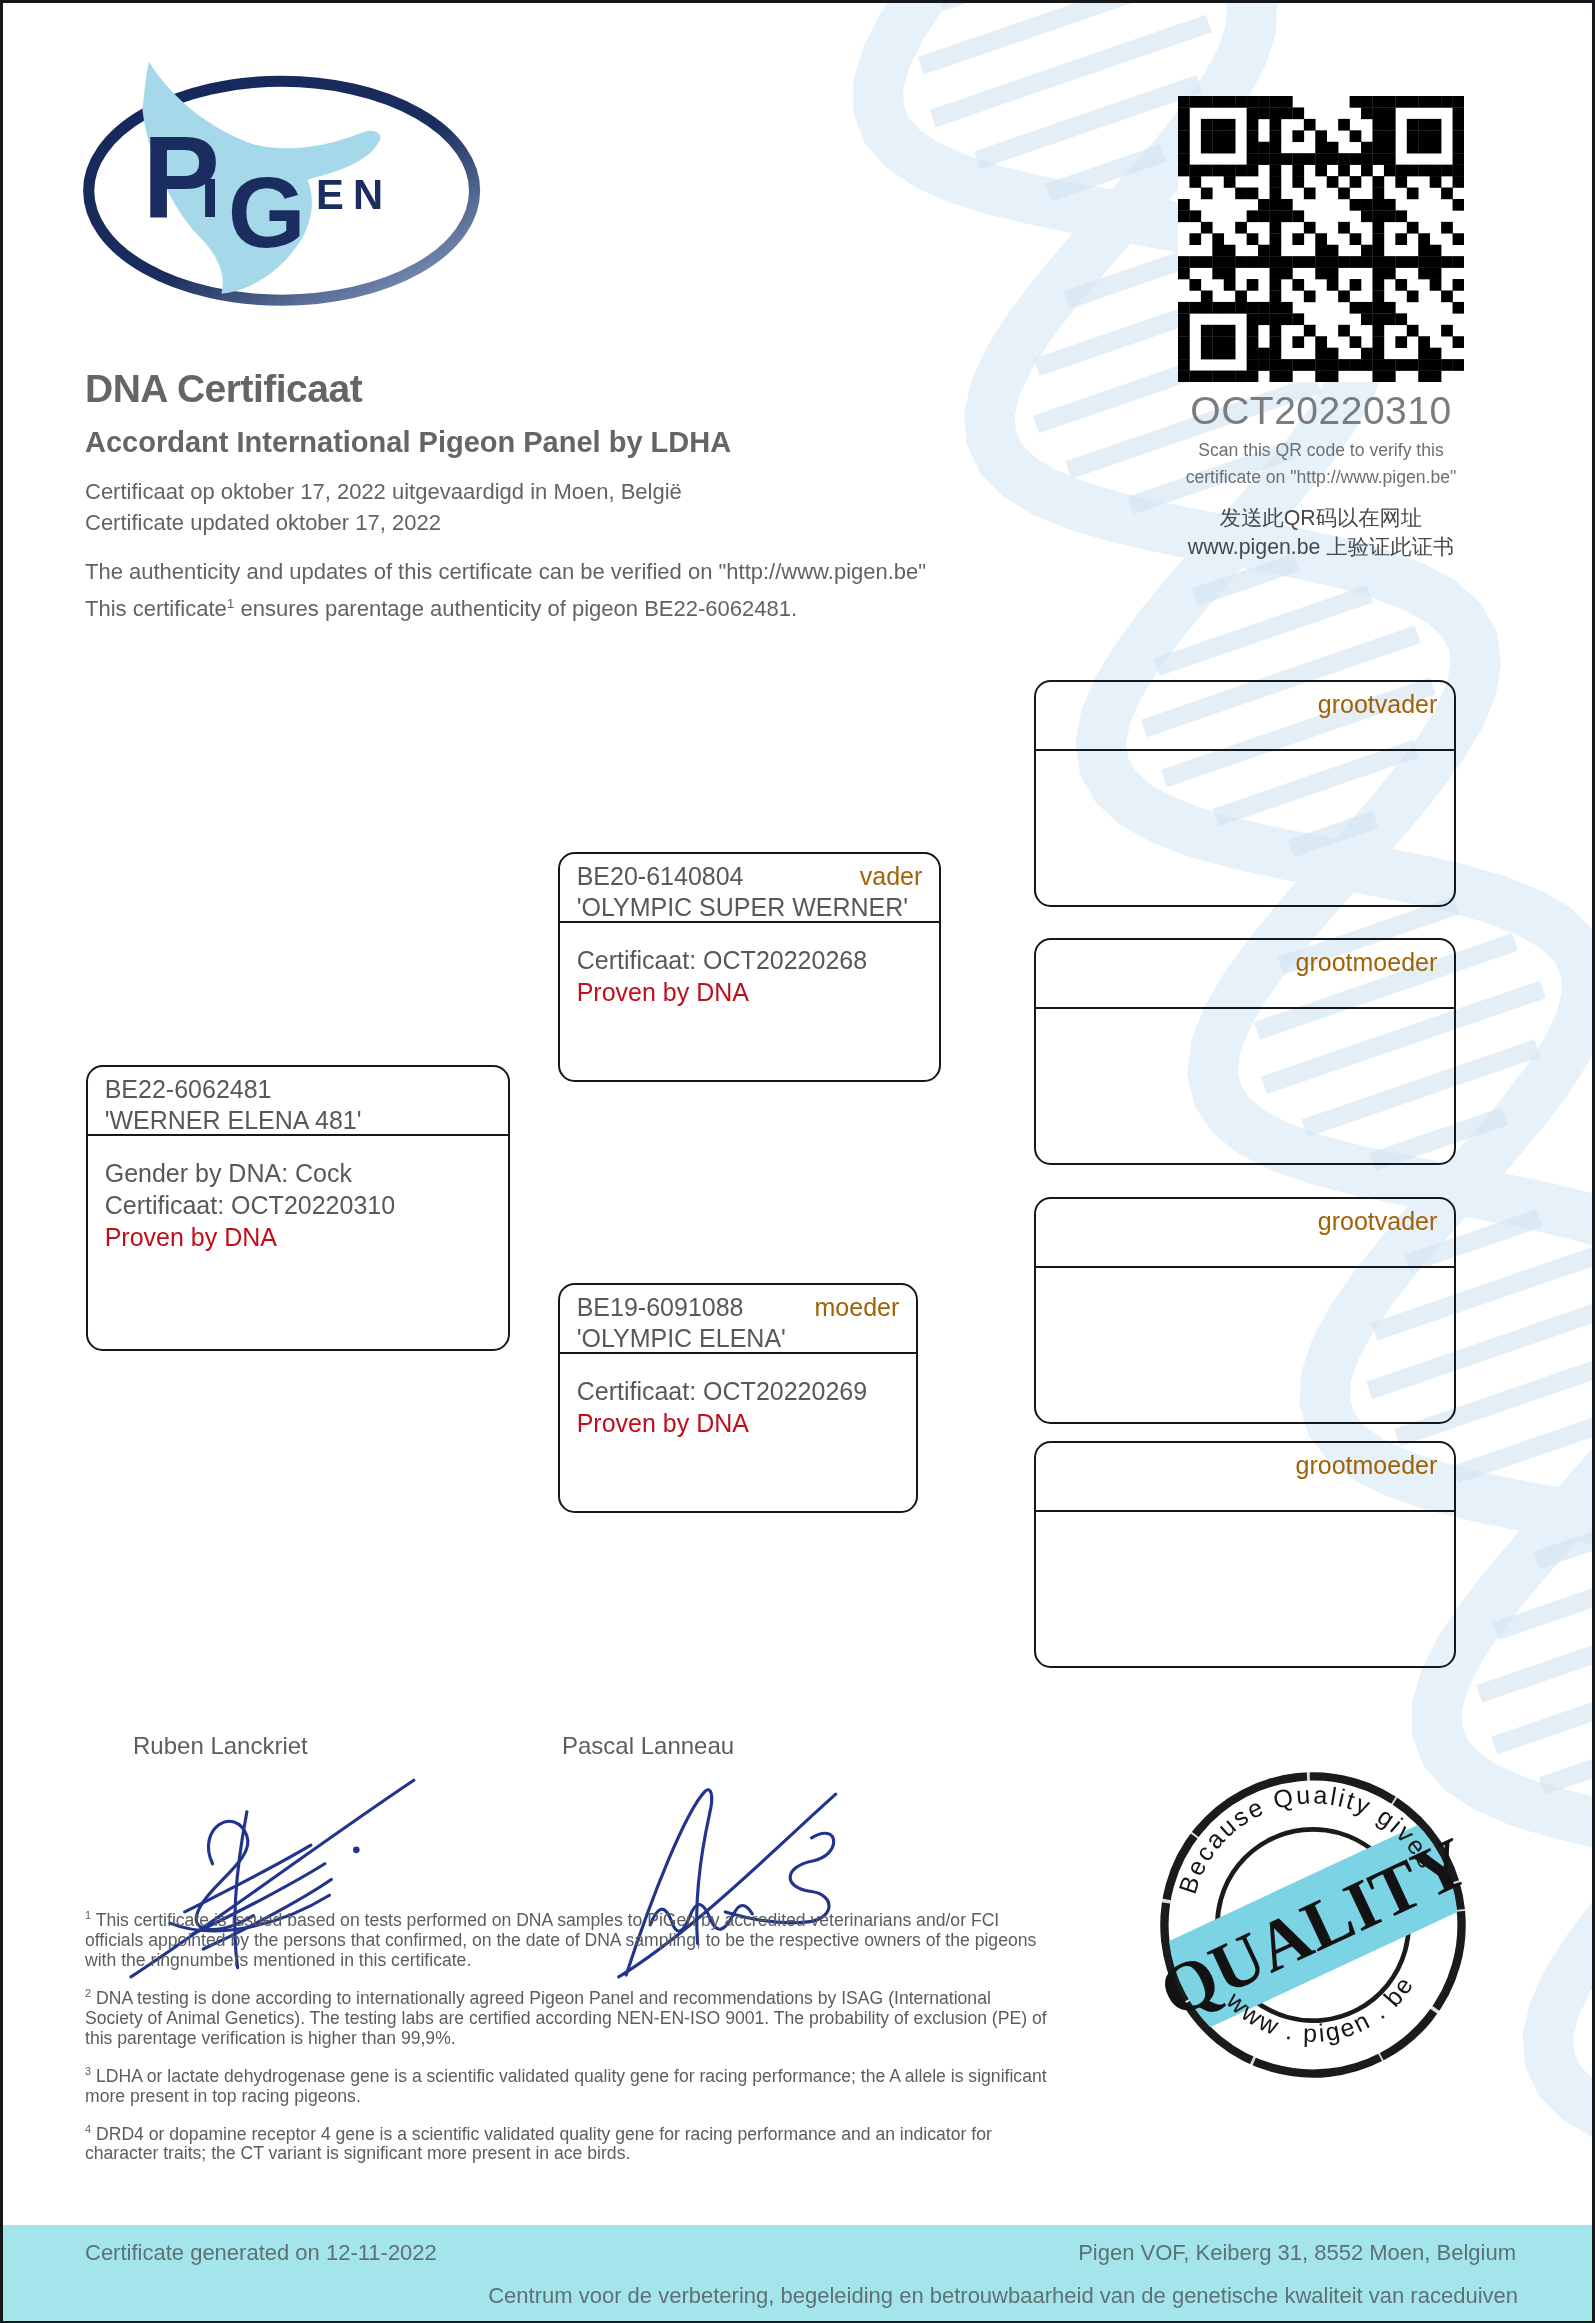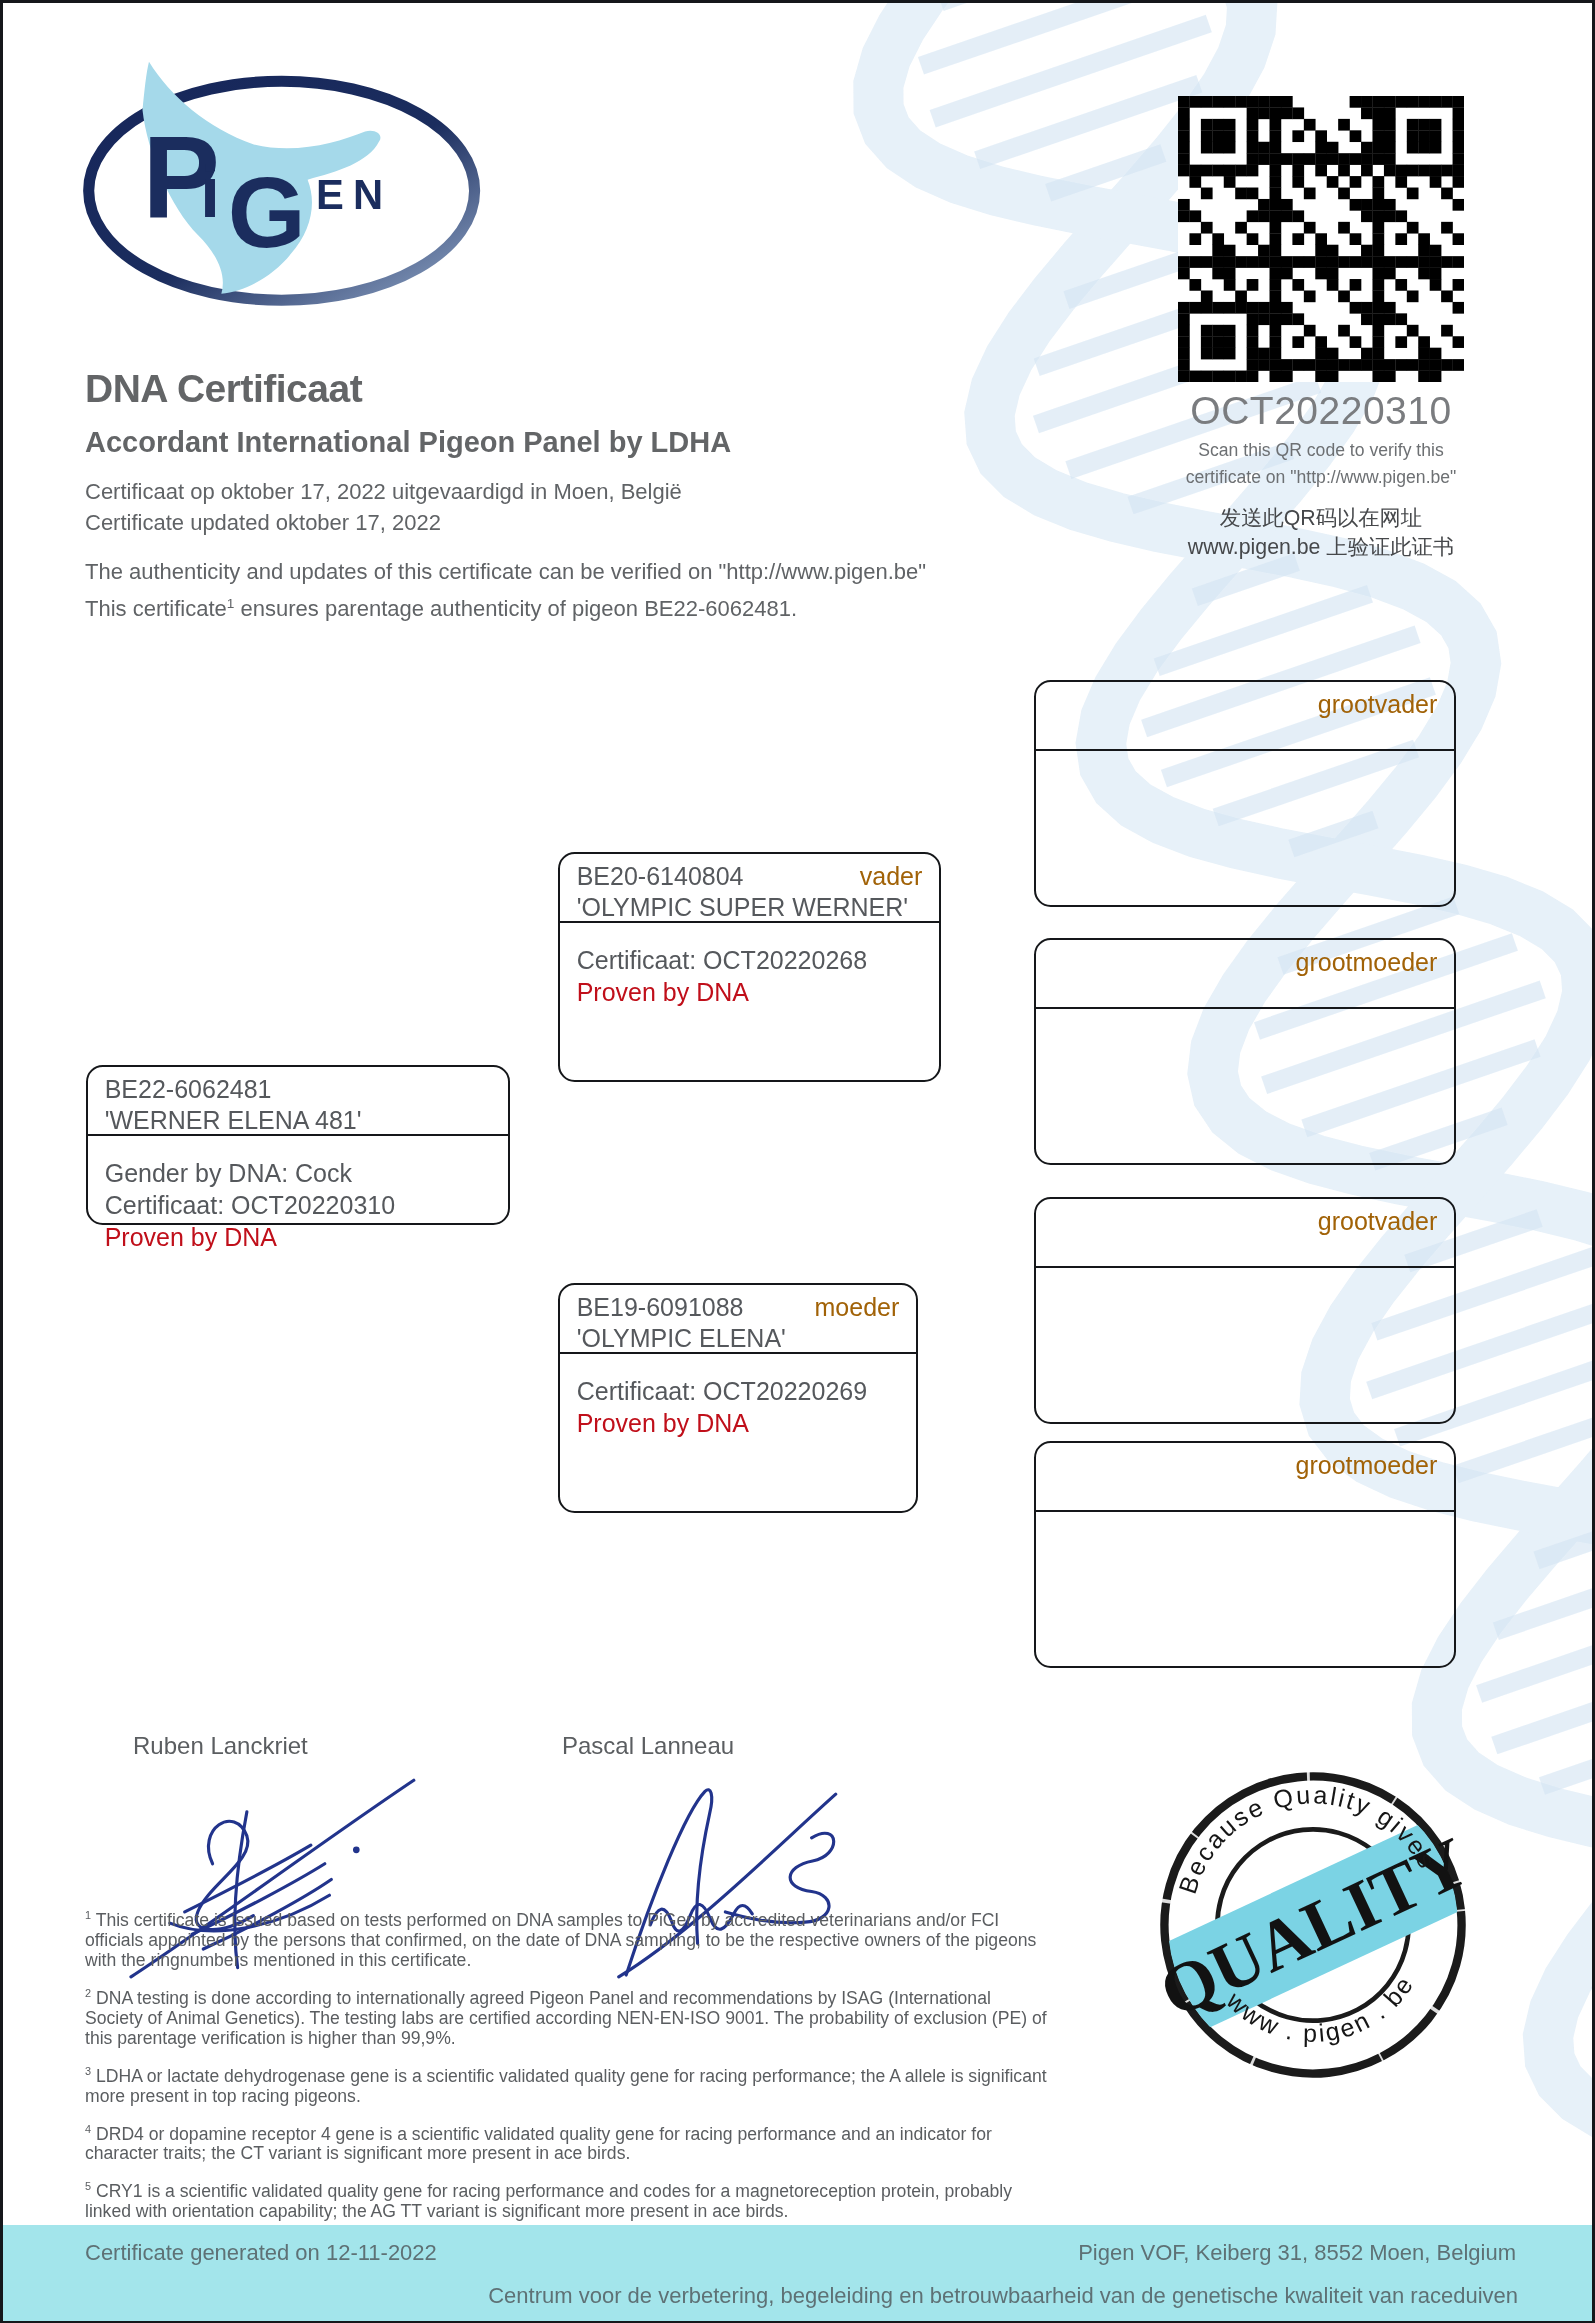--- a/index.html
+++ b/index.html
@@ -508,21 +508,21 @@
     </div>
   </div>
 
   <div class="abs z1 verify" style="left:82px;top:553px;width:1067px;">
     <div>The authenticity and updates of this certificate can be verified on "http://www.pigen.be"</div>
     <div>
       <span>This certificate</span><sup>1</sup><span> ensures parentage authenticity of pigeon BE22-6062481.</span>
     </div>
   </div>
 
-  <div class="pbox" style="left:83px;top:1062px;width:424px;height:160px;">
+  <div class="pbox" style="left:83px;top:1062px;width:424px;height:286px;">
     <div class="pbox-head">
       <div class="row1">
         <span>BE22-6062481</span>
       </div>
       <div>'WERNER ELENA 481'</div>
     </div>
     <div class="pbox-body">
       <div>Gender by DNA: Cock</div>
       <div>Certificaat: OCT20220310</div>
       <div class="proven">Proven by DNA</div>
@@ -638,21 +638,20 @@
         <textPath href="#arcBottom" startOffset="50%" text-anchor="middle">www . pigen . be</textPath>
       </text>
     </g>
   </svg>
 
   <div class="abs z1 footnotes">
     <p><sup>1</sup> <span>This certificate is issued based on tests performed on DNA samples to PiGen by accredited veterinarians and/or FCI officials appointed by the persons that confirmed, on the date of DNA sampling, to be the respective owners of the pigeons with the ringnumbers mentioned in this certificate.</span></p>
     <p><sup>2</sup> <span>DNA testing is done according to internationally agreed Pigeon Panel and recommendations by ISAG (International Society of Animal Genetics). The testing labs are certified according NEN-EN-ISO 9001. The probability of exclusion (PE) of this parentage verification is higher than 99,9%.</span></p>
     <p><sup>3</sup> <span>LDHA or lactate dehydrogenase gene is a scientific validated quality gene for racing performance; the A allele is significant more present in top racing pigeons.</span></p>
     <p><sup>4</sup> <span>DRD4 or dopamine receptor 4 gene is a scientific validated quality gene for racing performance and an indicator for character traits; the CT variant is significant more present in ace birds.</span></p>
-    <p><sup>5</sup> <span>CRY1 is a scientific validated quality gene for racing performance and codes for a magnetoreception protein, probably linked with orientation capability; the AG TT variant is significant more present in ace birds.</span></p>
   </div>
 
   <div class="abs footer-band">
     <span class="footer-line1-left">Certificate generated on 12-11-2022</span>
     <span class="footer-line1-right">Pigen VOF, Keiberg 31, 8552 Moen, Belgium</span>
     <span class="footer-line2">Centrum voor de verbetering, begeleiding en betrouwbaarheid van de genetische kwaliteit van raceduiven</span>
   </div>
 
 </div>
 

